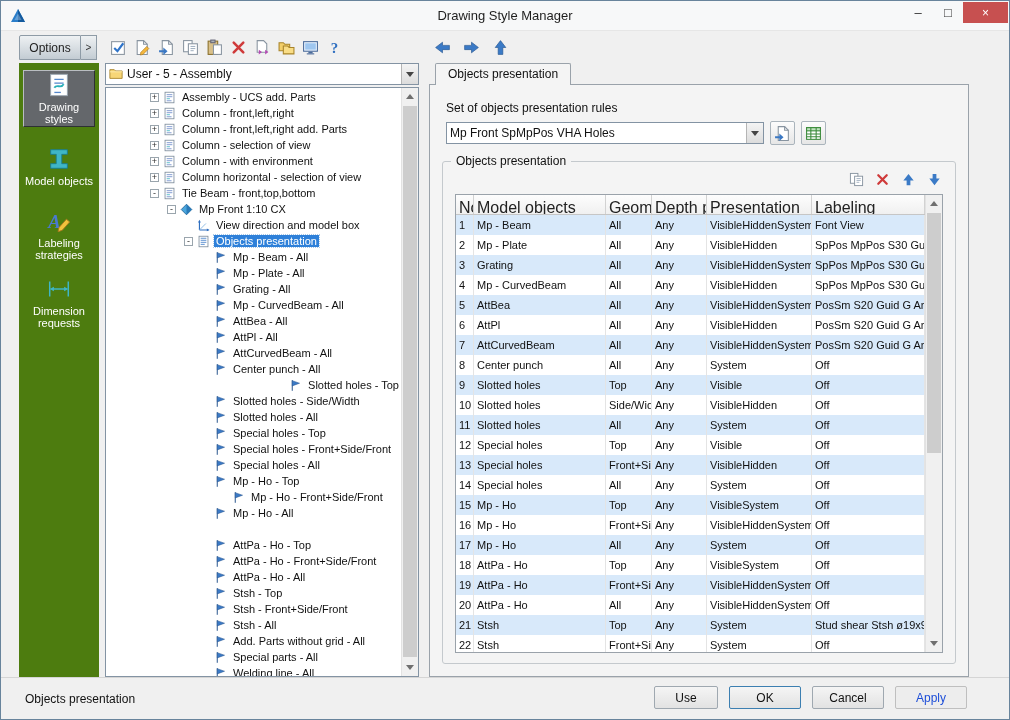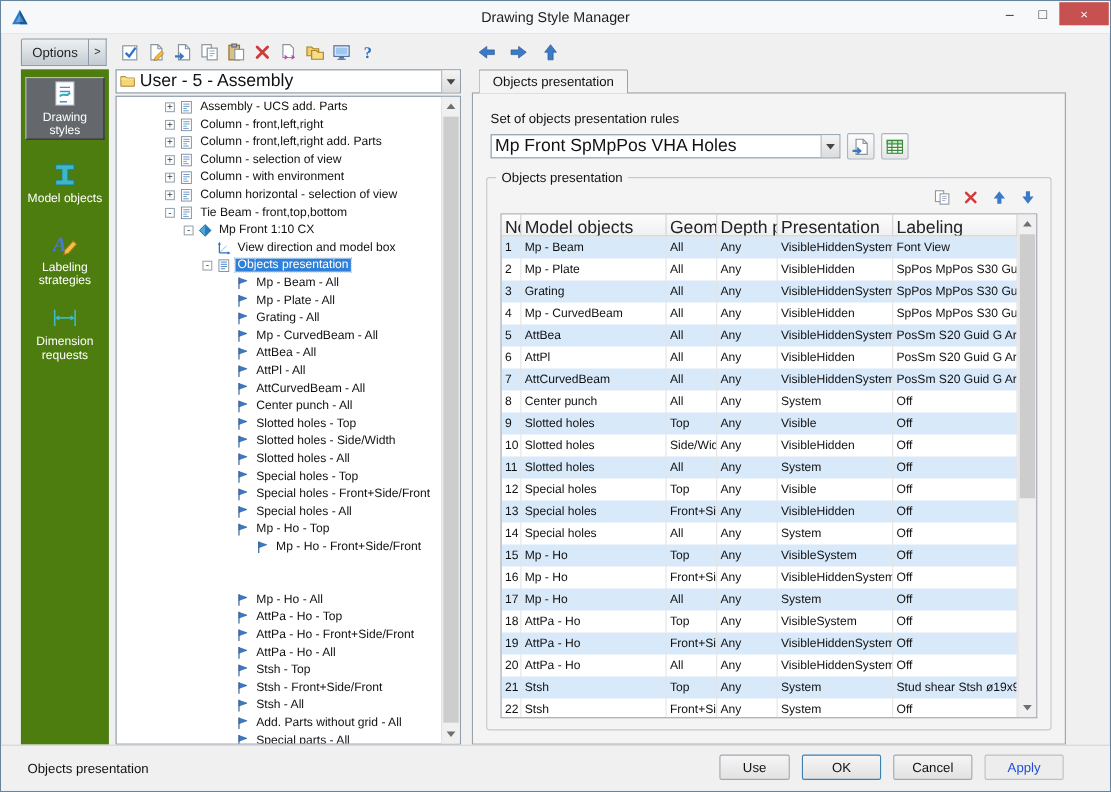--- a/index.html
+++ b/index.html
@@ -26,21 +26,21 @@
 
 .sidebar{position:absolute;left:18px;top:62px;width:80px;height:614px;background:#4d7c0f;padding-top:7px}
 .side-btn{width:72px;margin:0 auto 11px;height:57px;display:flex;flex-direction:column;align-items:center;justify-content:center;gap:3px;border:1px solid transparent}
 .side-btn.sel{background:#64676b;border-color:#b9bdc1 #2e3134 #2e3134 #b9bdc1}
 .side-icn{width:26px;height:26px}
 .side-label{color:#fff;font-size:11px;text-align:center;line-height:12px}
 
 .tree-panel{position:absolute;left:104px;top:62px;width:314px;height:614px}
 .combo{height:22px;border:1px solid #8393a3;background:#fff;display:flex;align-items:center;padding-left:3px;position:relative}
 .combo-folder{width:14px;height:14px;margin-right:4px;flex:none}
-.combo-text{font-size:16px;color:#111;flex:1;overflow:hidden;white-space:nowrap}
+.combo-text{font-size:12px;color:#111;flex:1;overflow:hidden;white-space:nowrap}
 .combo-btn{width:17px;height:100%;margin-left:auto;background:linear-gradient(#f4f4f4,#dcdcdc);border-left:1px solid #b5b5b5;display:flex;align-items:center;justify-content:center;flex:none}
 .caret{width:0;height:0;border-left:4px solid transparent;border-right:4px solid transparent;border-top:5px solid #444}
 .tree-box{position:absolute;top:24px;left:0;right:0;bottom:0;background:#fff;border:1px solid #8393a3;overflow:hidden}
 .tree-rows{position:absolute;top:1px;left:0;right:17px;bottom:0;overflow:hidden}
 .trow{height:16px;display:flex;align-items:center;white-space:nowrap}
 .exp{width:9px;height:9px;border:1px solid #9aa5ad;background:#fff;font-size:9px;line-height:7px;text-align:center;color:#333;margin-right:4px;flex:none}
 .exp-sp{width:13px;flex:none}
 .tree-icn{width:13px;height:13px;margin-right:4px;flex:none}
 .tlabel{font-size:11px;color:#111;padding:0 2px}
 .tlabel.sel{background:#2e80d9;color:#fff;outline:1px dotted #a9c9e9}
@@ -461,21 +461,21 @@
           <div class="trow" style="padding-left: 95px;">
             <span class="exp-sp"></span>
             <span class="icn tree-icn">
               <svg viewBox="0 0 16 16">
                 <path d="M4 1.5v13" stroke="#23518a" stroke-width="1.2"></path>
                 <path d="M4 2l9 3.2L4 8.5z" fill="#3b7ac6" stroke="#23518a" stroke-width="0.6"></path>
               </svg>
             </span>
             <span class="tlabel">Center punch - All</span>
           </div>
-          <div class="trow" style="padding-left: 95px;">
+          <div class="trow" style="padding-left: 95px; justify-content: flex-end;">
             <span class="exp-sp"></span>
             <span class="icn tree-icn">
               <svg viewBox="0 0 16 16">
                 <path d="M4 1.5v13" stroke="#23518a" stroke-width="1.2"></path>
                 <path d="M4 2l9 3.2L4 8.5z" fill="#3b7ac6" stroke="#23518a" stroke-width="0.6"></path>
               </svg>
             </span>
             <span class="tlabel">Slotted holes - Top</span>
           </div>
           <div class="trow" style="padding-left: 95px;">
@@ -541,31 +541,31 @@
           <div class="trow" style="padding-left: 95px; margin-left: 18px;">
             <span class="exp-sp"></span>
             <span class="icn tree-icn">
               <svg viewBox="0 0 16 16">
                 <path d="M4 1.5v13" stroke="#23518a" stroke-width="1.2"></path>
                 <path d="M4 2l9 3.2L4 8.5z" fill="#3b7ac6" stroke="#23518a" stroke-width="0.6"></path>
               </svg>
             </span>
             <span class="tlabel">Mp - Ho - Front+Side/Front</span>
           </div>
-          <div class="trow" style="padding-left: 95px; margin-top: 32px;">
+          <div class="trow" style="padding-left: 95px;">
             <span class="exp-sp"></span>
             <span class="icn tree-icn">
               <svg viewBox="0 0 16 16">
                 <path d="M4 1.5v13" stroke="#23518a" stroke-width="1.2"></path>
                 <path d="M4 2l9 3.2L4 8.5z" fill="#3b7ac6" stroke="#23518a" stroke-width="0.6"></path>
               </svg>
             </span>
             <span class="tlabel">Mp - Ho - All</span>
           </div>
-          <div class="trow" style="padding-left: 95px;">
+          <div class="trow" style="padding-left: 95px; margin-top: 16px;">
             <span class="exp-sp"></span>
             <span class="icn tree-icn">
               <svg viewBox="0 0 16 16">
                 <path d="M4 1.5v13" stroke="#23518a" stroke-width="1.2"></path>
                 <path d="M4 2l9 3.2L4 8.5z" fill="#3b7ac6" stroke="#23518a" stroke-width="0.6"></path>
               </svg>
             </span>
             <span class="tlabel">AttPa - Ho - Top</span>
           </div>
           <div class="trow" style="padding-left: 95px;">

